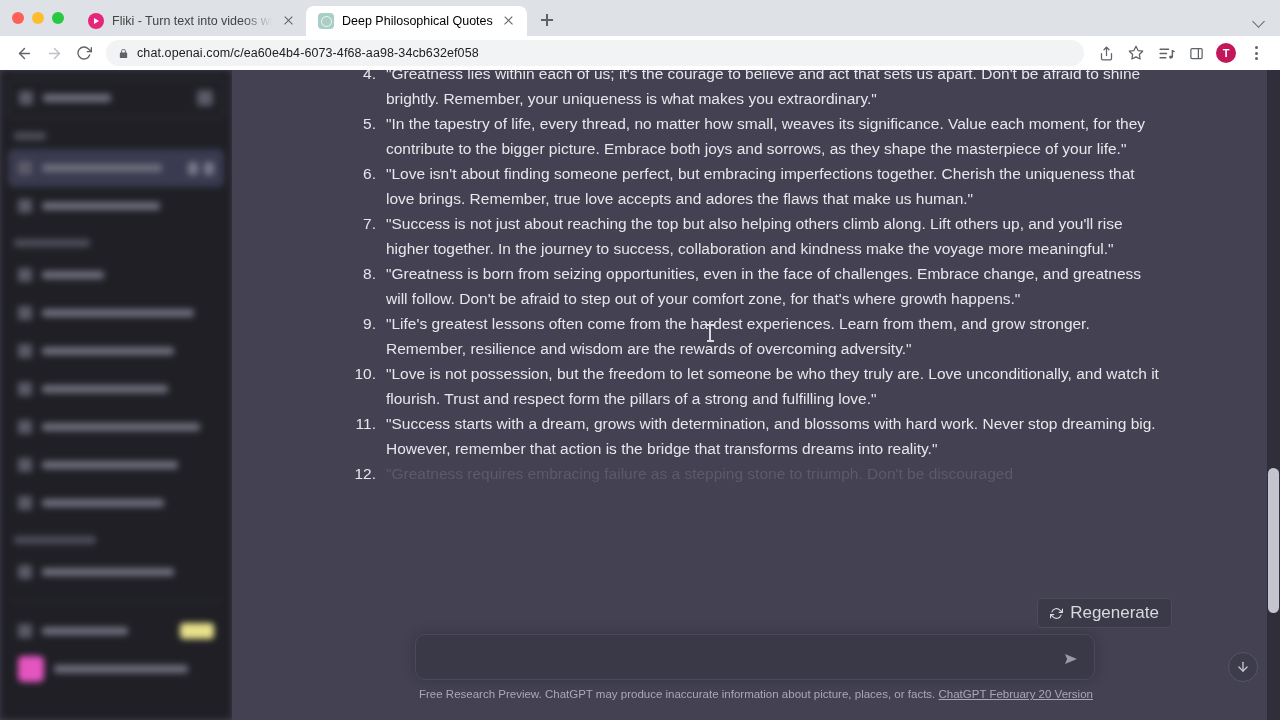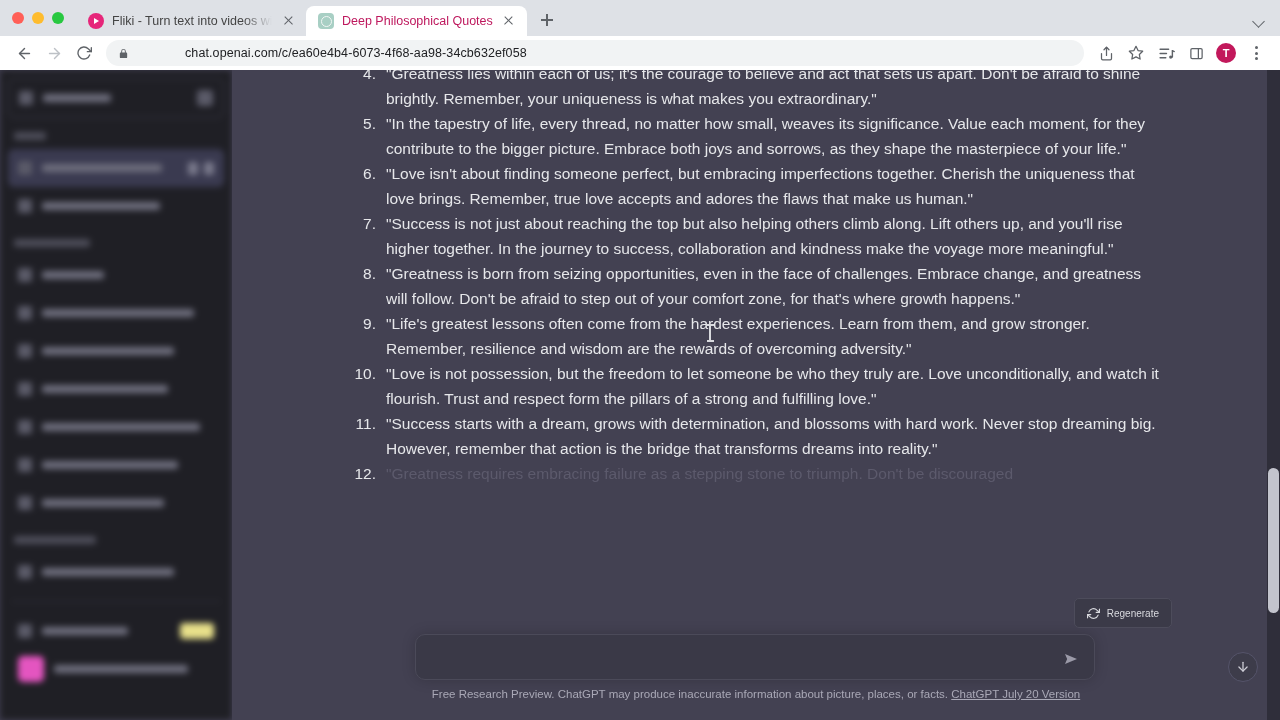--- a/index.html
+++ b/index.html
@@ -41,21 +41,21 @@
   }
   .fav-gpt {
     background:#a8cfc4; border-radius:4px;
     display:flex; align-items:center; justify-content:center;
   }
   .fav-gpt::after {
     content:""; width:9px; height:9px; border-radius:50%;
     border:1.6px solid #f2f6f4;
   }
   .tab-title {
-    font-size:12.5px; color:#be185d; white-space:nowrap; overflow:hidden;
+    font-size:12.5px; color:#000000; white-space:nowrap; overflow:hidden;
     flex:1; line-height:30px;
   }
   .tab.inactive .tab-title { color:#444; -webkit-mask-image:linear-gradient(to right,#000 82%,transparent 100%); mask-image:linear-gradient(to right,#000 82%,transparent 100%); }
   .tab-close {
     width:16px; height:16px; flex:0 0 16px; position:relative; cursor:pointer;
   }
   .tab-close::before, .tab-close::after {
     content:""; position:absolute; left:2.5px; top:7.2px; width:11px; height:1.4px;
     background:#5f6368;
   }
@@ -86,21 +86,21 @@
   .tb-btn {
     width:28px; height:28px; display:flex; align-items:center; justify-content:center;
     border-radius:50%; flex:0 0 28px; cursor:pointer;
   }
   .tb-btn svg { display:block; }
   .omnibox {
     flex:1; height:26px; background:#f1f3f4; border-radius:13px;
     display:flex; align-items:center; gap:8px; padding:0 12px; margin:0 6px;
     cursor:text;
   }
-  .omnibox-url { font-size:12.5px; color:#202124; white-space:nowrap; letter-spacing:.1px;margin-left:48px; }
+  .omnibox-url { font-size:12.5px; color:#202124; white-space:nowrap; letter-spacing:.1px; }
   .avatar-t {
     width:20px; height:20px; border-radius:50%; background:#c2185b;
     color:#fff; font-size:11px; display:flex; align-items:center; justify-content:center;
     font-weight:600;
   }
   .kebab { width:20px; height:20px; display:flex; flex-direction:column;
     align-items:center; justify-content:center; gap:2.4px; }
   .kebab i { width:3px; height:3px; border-radius:50%; background:#5f6368; display:block; }
 
   
@@ -179,21 +179,21 @@
     background:linear-gradient(to bottom, rgba(67,65,82,0) 0%, rgba(67,65,82,.85) 55%, #434152 100%);
     pointer-events:none;
   }
 
   
   .regenerate {
     position:absolute; right:108px; bottom:92px;
     height:30px; display:flex; align-items:center; gap:7px;
     padding:0 12px; border-radius:5px;
     background:#3b3a48; border:1px solid #4d4c5b;
-    color:#d8d9de; font-size:10px; cursor:pointer; z-index:30;
+    color:#d8d9de; font-size:17px; cursor:pointer; z-index:30;
   }
 
   
   .composer-wrap {
     position:absolute; left:0; bottom:0; width:1048px; height:92px;
   }
   .composer {
     position:absolute; left:183px; top:6px; width:680px; height:46px;
     background:#3a3947; border:1px solid #4b4a59; border-radius:10px;
     box-shadow:0 0 14px rgba(0,0,0,.18);
@@ -446,21 +446,21 @@
       <div class="composer-wrap">
         <div class="composer">
           <span class="send-btn">
             <svg width="16" height="16" viewBox="0 0 24 24" fill="#9b9aa8">
                 <path d="M3 4.5 L21 12 L3 19.5 L6.2 12 Z"></path>
               </svg>
           </span>
         </div>
         <div class="footer-note">
           <span>Free Research Preview. ChatGPT may produce inaccurate information about picture, places, or facts.</span>
-          <a href="#">ChatGPT July 20 Version</a>
+          <a href="#">ChatGPT February 20 Version</a>
         </div>
       </div>
     </div>
 
     <div class="pagescroll-track">
       <div class="pagescroll-thumb"></div>
     </div>
 
   </div>
 </div>

